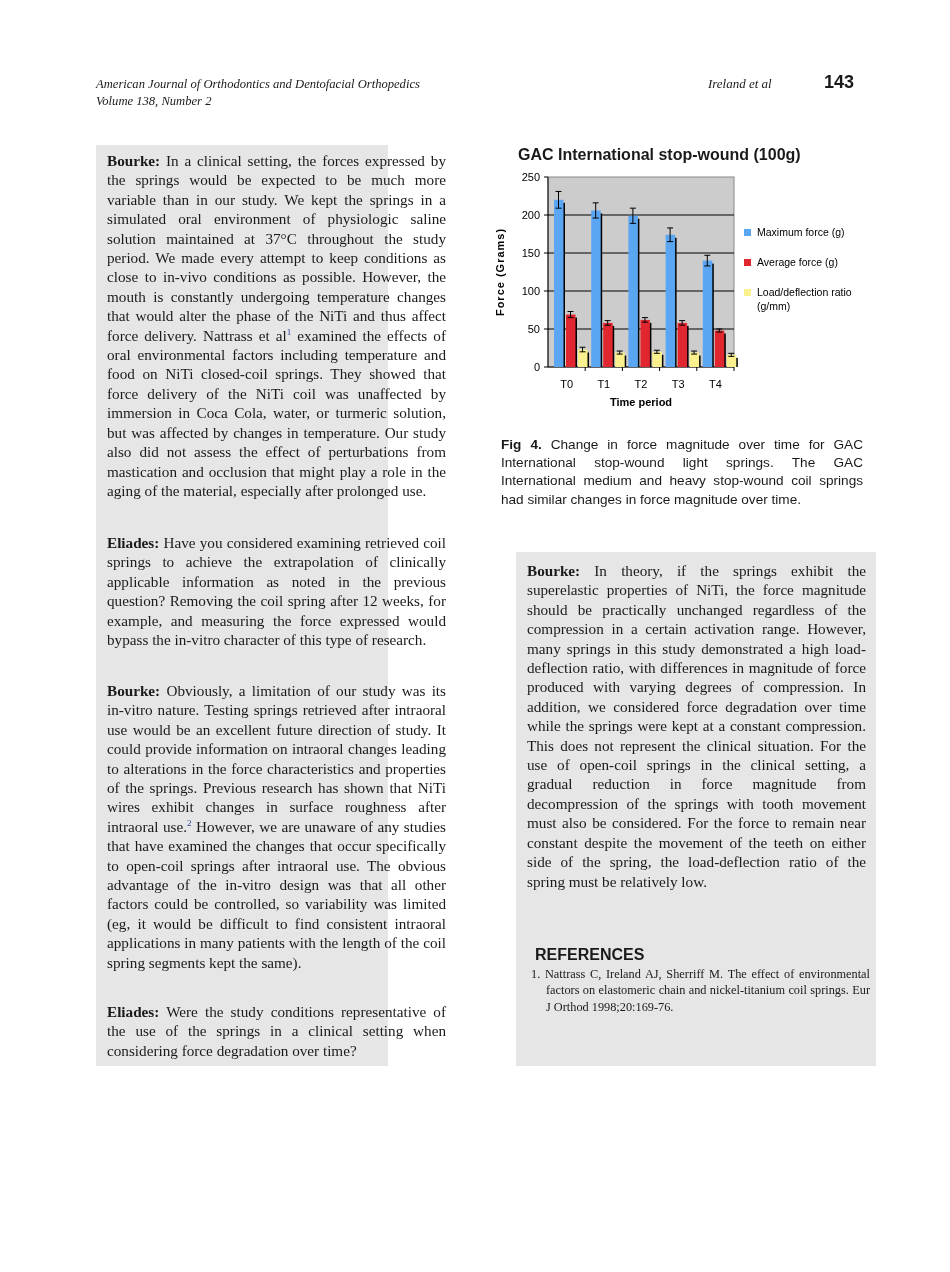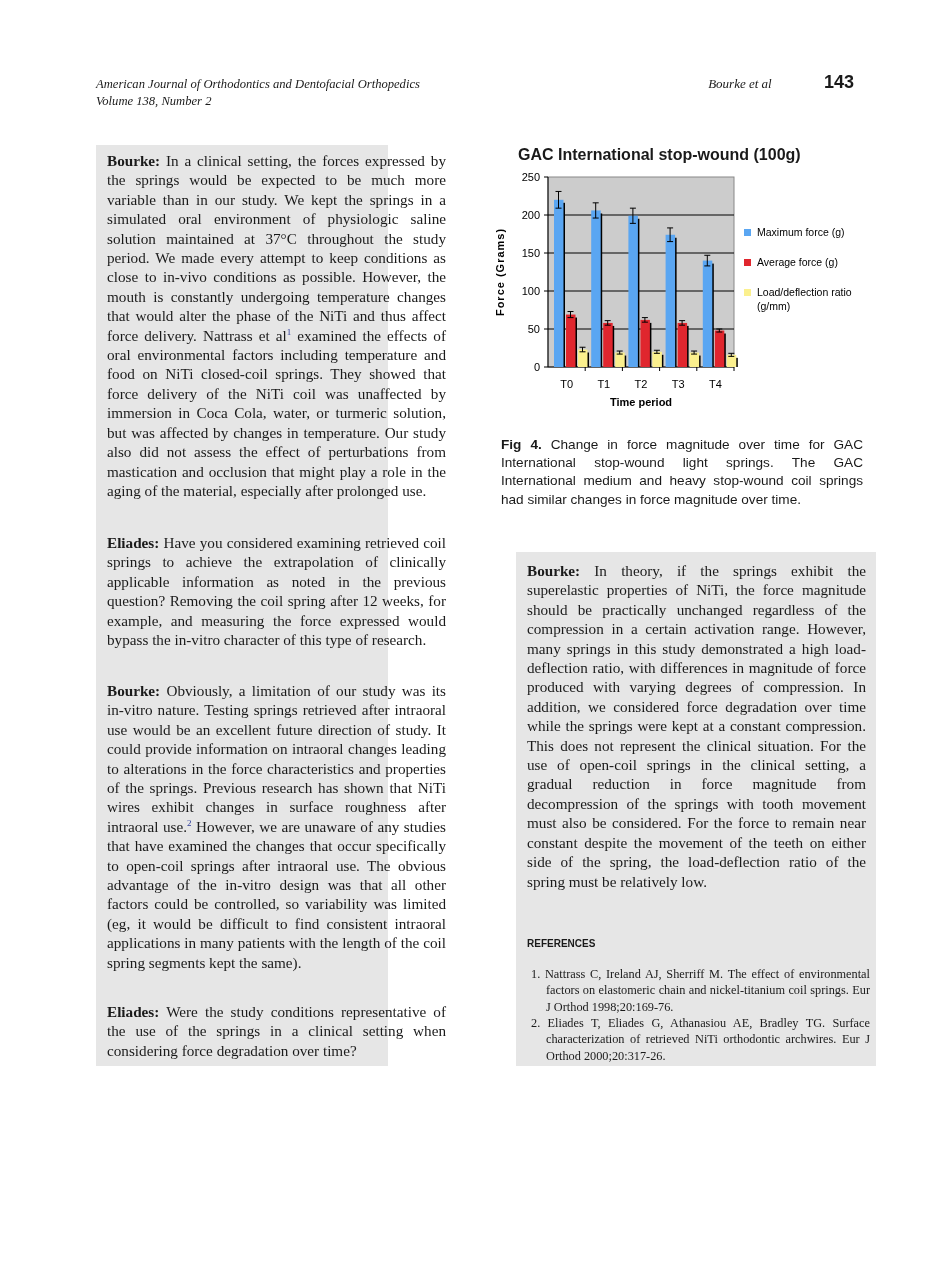--- a/index.html
+++ b/index.html
@@ -7,37 +7,37 @@
   .hdr-left { position:absolute; left:96px; top:76px; font-style:italic; font-size:12.6px; line-height:17px; }
   .hdr-right { position:absolute; right:96px; top:72px; font-size:13px; }
   .hdr-right .auth { font-style:italic; margin-right:8px; }
   .hdr-right .pg { font-family:"Liberation Sans", sans-serif; font-weight:bold; font-size:18px;margin-left:41px; }
   .box { position:absolute; background:#e6e6e6; }
   .left-box { left:96px; top:145px; width:292px; height:921px; }
   .right-box { left:516px; top:552px; width:360px; height:514px; }
   .para { position:absolute; left:11px; width:339px; font-size:15.2px; line-height:19.4px; text-align:justify; margin:0; }
   .para b { font-weight:bold; }
   .para sup { font-size:9px; color:#2b3a9a; vertical-align:6px; line-height:0; }
-  .refs-title { position:absolute; left:11px; top:386px; font-family:"Liberation Sans", sans-serif; font-weight:bold; font-size:10px; margin:0; }
+  .refs-title { position:absolute; left:11px; top:386px; font-family:"Liberation Sans", sans-serif; font-weight:bold; font-size:16px; margin:8px; }
   .ref { position:absolute; left:11px; width:339px; font-size:12.3px; line-height:16.3px; text-align:justify; margin:4px; padding-left:15px; text-indent:-15px; box-sizing:border-box; }
   .chart-wrap { position:absolute; left:494px; top:144px; width:370px; height:270px; }
   .chart-title { position:absolute; left:24px; top:2px; font-family:"Liberation Sans", sans-serif; font-weight:bold; font-size:16px; }
   svg text { font-family:"Liberation Sans", sans-serif; }
   .caption { position:absolute; left:494px; top:429px; width:362px; font-family:"Liberation Sans", sans-serif; font-size:13.6px; line-height:18.2px; text-align:justify; margin:7px; }
   .caption b { font-weight:bold; }
 </style>
 </head>
 <body>
 
 <div class="hdr-left">
   <div>American Journal of Orthodontics and Dentofacial Orthopedics</div>
   <div>Volume 138, Number 2</div>
 </div>
 <div class="hdr-right">
-  <span class="auth">Bourke et al</span>
+  <span class="auth">Ireland et al</span>
   <span class="pg">143</span>
 </div>
 
 <div class="box left-box">
   <p class="para" style="top:6px">
     <b>Bourke:</b><span> In a clinical setting, the forces expressed by the springs would be expected to be much more variable than in our study. We kept the springs in a simulated oral environment of physiologic saline solution maintained at 37°C throughout the study period. We made every attempt to keep conditions as close to in-vivo conditions as possible. However, the mouth is constantly undergoing temperature changes that would alter the phase of the NiTi and thus affect force delivery. Nattrass et al</span><sup>1</sup><span> examined the effects of oral environmental factors including temperature and food on NiTi closed-coil springs. They showed that force delivery of the NiTi coil was unaffected by immersion in Coca Cola, water, or turmeric solution, but was affected by changes in temperature. Our study also did not assess the effect of perturbations from mastication and occlusion that might play a role in the aging of the material, especially after prolonged use.</span>
   </p>
   <p class="para" style="top:388px">
     <b>Eliades:</b><span> Have you considered examining retrieved coil springs to achieve the extrapolation of clinically applicable information as noted in the previous question? Removing the coil spring after 12 weeks, for example, and measuring the force expressed would bypass the in-vitro character of this type of research.</span>
   </p>
@@ -171,14 +171,13 @@
 <p class="caption">
   <b>Fig 4.</b><span> Change in force magnitude over time for GAC International stop-wound light springs. The GAC International medium and heavy stop-wound coil springs had similar changes in force magnitude over time.</span>
 </p>
 
 <div class="box right-box">
   <p class="para" style="top:9px">
     <b>Bourke:</b><span> In theory, if the springs exhibit the superelastic properties of NiTi, the force magnitude should be practically unchanged regardless of the compression in a certain activation range. However, many springs in this study demonstrated a high load-deflection ratio, with differences in magnitude of force produced with varying degrees of compression. In addition, we considered force degradation over time while the springs were kept at a constant compression. This does not represent the clinical situation. For the use of open-coil springs in the clinical setting, a gradual reduction in force magnitude from decompression of the springs with tooth movement must also be considered. For the force to remain near constant despite the movement of the teeth on either side of the spring, the load-deflection ratio of the spring must be relatively low.</span>
   </p>
   <h3 class="refs-title">REFERENCES</h3>
   <p class="ref" style="top:410px">1. Nattrass C, Ireland AJ, Sherriff M. The effect of environmental factors on elastomeric chain and nickel-titanium coil springs. Eur J Orthod 1998;20:169-76.</p>
-  <p class="ref" style="top:459px">2. Eliades T, Eliades G, Athanasiou AE, Bradley TG. Surface characterization of retrieved NiTi orthodontic archwires. Eur J Orthod 2000;20:317-26.</p>
 </div>
 
 </body></html>

